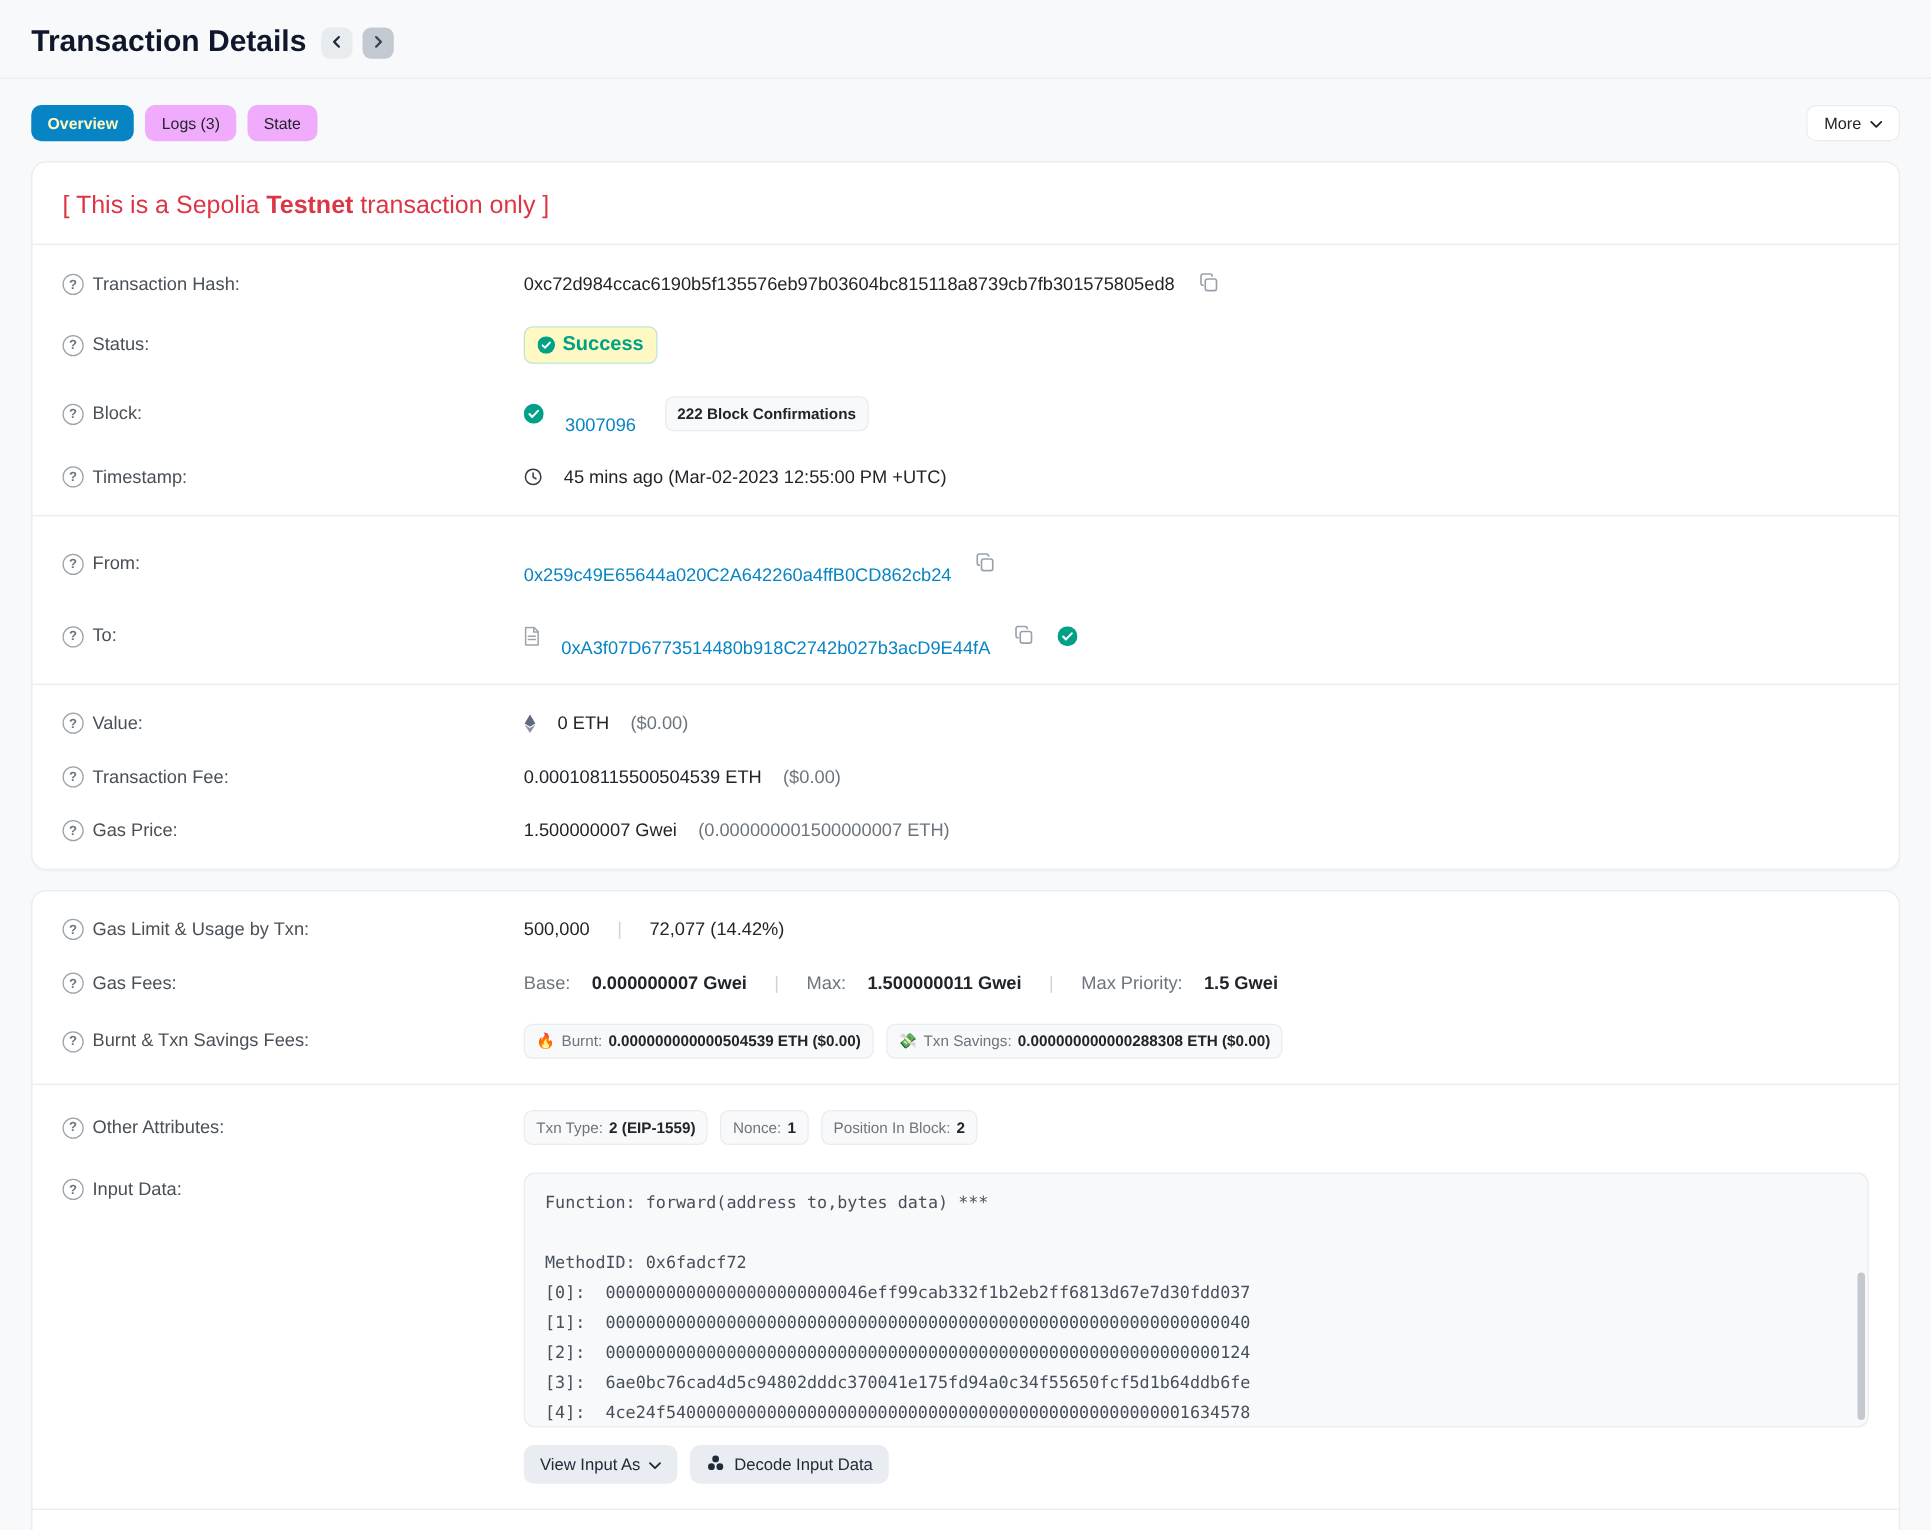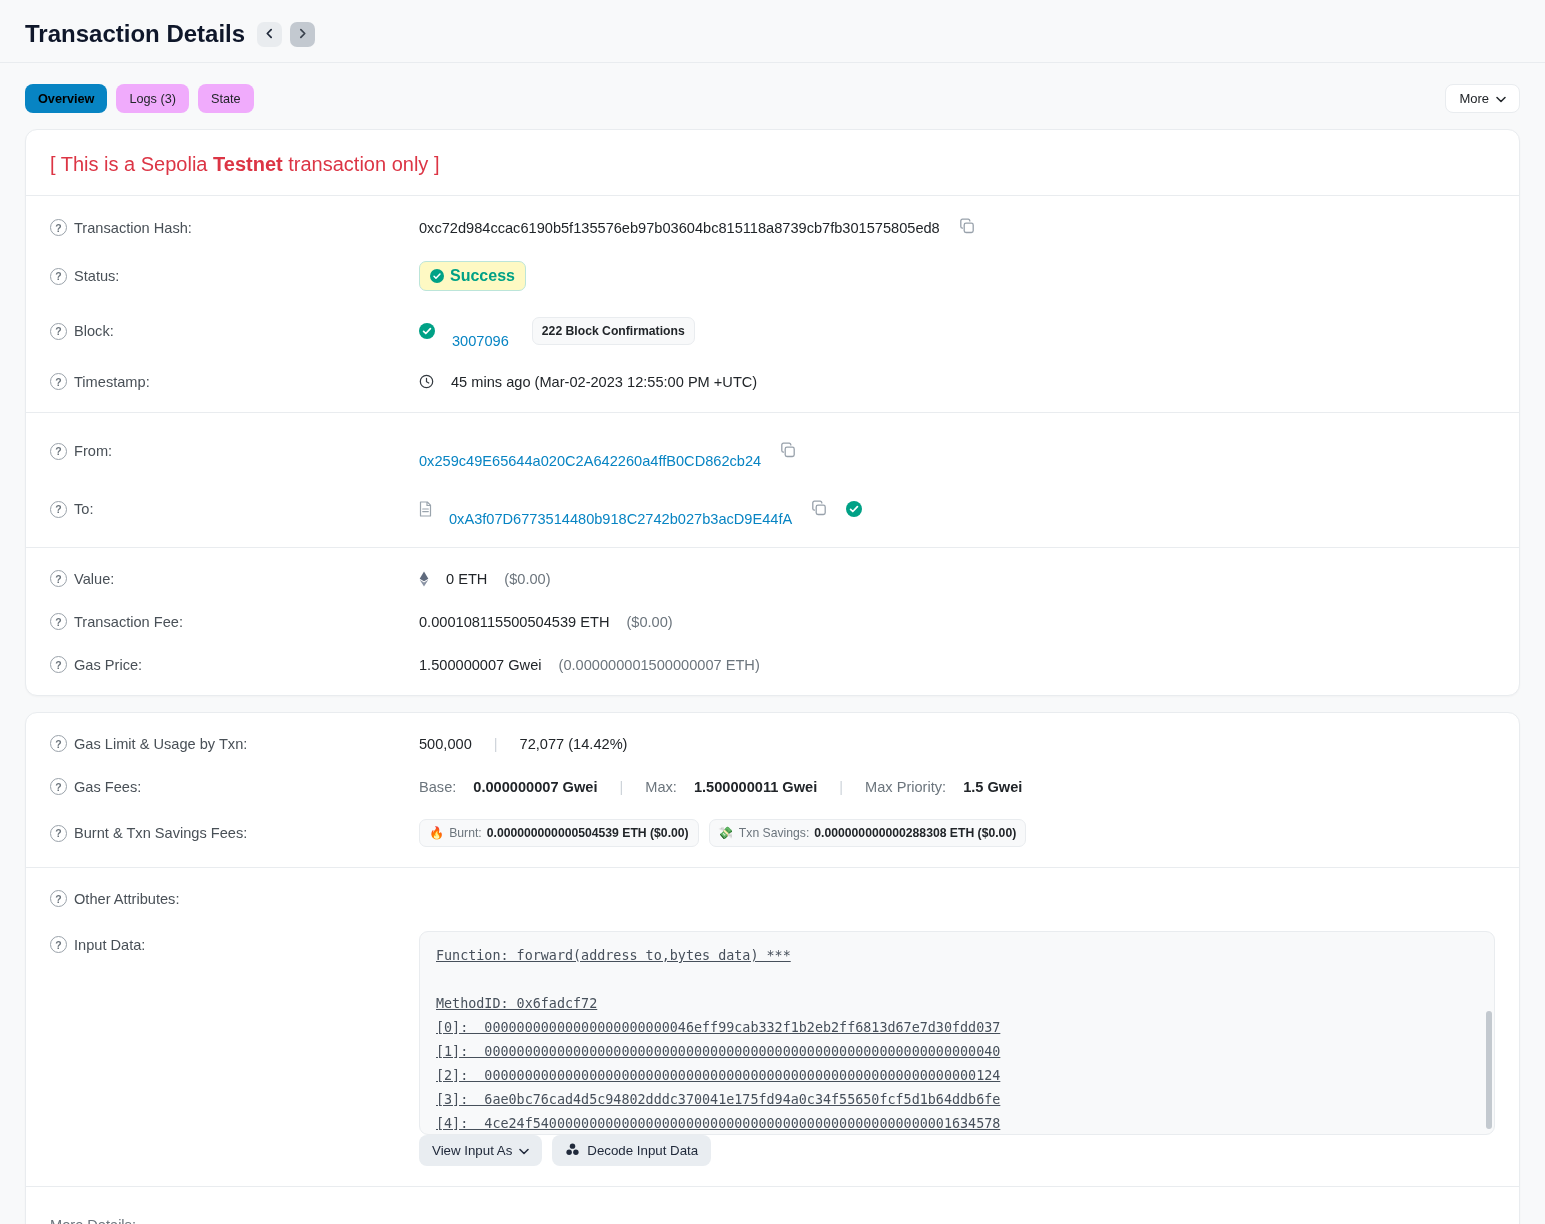--- a/index.html
+++ b/index.html
@@ -13,21 +13,21 @@
   
   .page-header { padding:20px 25px 14px; border-bottom:1px solid #e9ecef; display:flex; align-items:center; gap:12px; }
   .page-title { font-size:24px; font-weight:700; color:#0f172a; }
   .nav-btns { display:flex; gap:8px; }
   .nav-btn { width:25px; height:25px; border:none; border-radius:7px; background:#e9ecef; display:flex; align-items:center; justify-content:center; cursor:pointer; }
   .nav-btn.next { background:#c3c9d0; }
   
   .tabs-row { display:flex; align-items:center; padding:21px 25px 0; }
   .tabs { display:flex; gap:9px; flex:1; }
   .tab { height:29px; padding:0 13px; border:none; border-radius:8px; background:#f0abfc; color:#212529; font-size:12.7px; font-weight:400; display:flex; align-items:center; cursor:pointer; font-family:inherit; }
-  .tab.active { background:#0784c3; color:#000000; font-weight:600; }
+  .tab.active { background:#0784c3; color:#fef9c3; font-weight:600; }
   .more-btn { height:29px; padding:0 13px; background:#fff; border:1px solid #e9ecef; border-radius:8px; font-size:13px; color:#212529; display:flex; align-items:center; gap:7px; cursor:pointer; font-family:inherit; }
   
   .card { background:#fff; border:1px solid #e9ecef; border-radius:12px; margin:16px 25px 0; box-shadow:0 1px 2px rgba(0,0,0,.03); }
   .card-section { padding:9px 0; }
   .divider { border:none; border-top:1px solid #e9ecef; }
   .warning { padding:23px 24px 19px; font-size:20px; color:#dc3545; }
   .warning b { font-weight:700; }
   
   .row { display:flex; align-items:center; padding:11px 24px; min-height:43px; }
   .row.top-align { align-items:flex-start; }
@@ -37,25 +37,25 @@
   .muted { color:#6c757d; }
   .sep { color:#ced4da; padding:0 5px; }
   a.link { color:#0784c3; text-decoration:none; cursor:pointer;margin-top:20px; }
   .icon-btn { background:none; border:none; cursor:pointer; display:inline-flex; align-items:center; padding:2px; }
   
   .badge-success { display:inline-flex; align-items:center; gap:6px; background:#fef9c3; border:1px solid #bce5d9; color:#00a186; border-radius:7px; padding:5px 10px; font-size:16px; font-weight:600; }
   .badge-gray { display:inline-flex; align-items:center; gap:5px; background:#f8f9fa; border:1px solid #e9ecef; border-radius:7px; padding:6px 9px; font-size:12.2px; font-weight:700; color:#212529; }
   .badge-gray .bl { font-weight:400; color:#6c757d; }
   .fee-badges { display:flex; gap:10px; }
   
-  .input-box { position:relative; width:100%; height:204px; overflow:hidden; background:#f8f9fa; border:1px solid #e9ecef; border-radius:9px; padding:12px 16px; font-family:"DejaVu Sans Mono","Liberation Mono",monospace; font-size:13.4px; color:#47505b;text-decoration:underline; }
+  .input-box { position:relative; width:100%; height:204px; overflow:hidden; background:#f8f9fa; border:1px solid #e9ecef; border-radius:9px; padding:12px 16px; font-family:"DejaVu Sans Mono","Liberation Mono",monospace; font-size:13.4px; color:#47505b; }
   .code-line { white-space:pre; line-height:24px; min-height:24px; }
   .scrollbar-track { position:absolute; top:2px; right:2px; width:6px; height:198px; border-radius:3px; }
   .scrollbar-thumb { position:absolute; right:0; bottom:3px; width:6px; height:118px; background:#c3c9cf; border-radius:3px; cursor:pointer; }
-  .input-actions { display:flex; gap:10px; margin-top:0; }
+  .input-actions { display:flex; gap:10px; margin-top:14px; }
   .gray-btn { height:31px; padding:0 13px; border:none; border-radius:8px; background:#e9edf1; color:#212a3b; font-size:13.3px; font-weight:500; display:flex; align-items:center; gap:7px; cursor:pointer; font-family:inherit; }
   .bold { font-weight:600; }
   .val-dark { color:#212529; }
 </style>
 </head>
 <body>
 
 <div class="page-header">
   <h1 class="page-title">Transaction Details</h1>
   <div class="nav-btns">
@@ -311,20 +311,34 @@
   </div>
 
   <hr class="divider">
 
   <div class="card-section">
 
     <div class="row">
       <div class="row-label">
         <span class="qicon">?</span>
         <span>Other Attributes:</span>
+      </div>
+      <div class="row-value fee-badges">
+        <span class="badge-gray">
+          <span class="bl">Txn Type:</span>
+          <span>2 (EIP-1559)</span>
+        </span>
+        <span class="badge-gray">
+          <span class="bl">Nonce:</span>
+          <span>1</span>
+        </span>
+        <span class="badge-gray">
+          <span class="bl">Position In Block:</span>
+          <span>2</span>
+        </span>
       </div>
     </div>
 
     <div class="row top-align">
       <div class="row-label" style="padding-top:5px;">
         <span class="qicon">?</span>
         <span>Input Data:</span>
       </div>
       <div class="row-value" style="display:block;">
         <div class="input-box">

